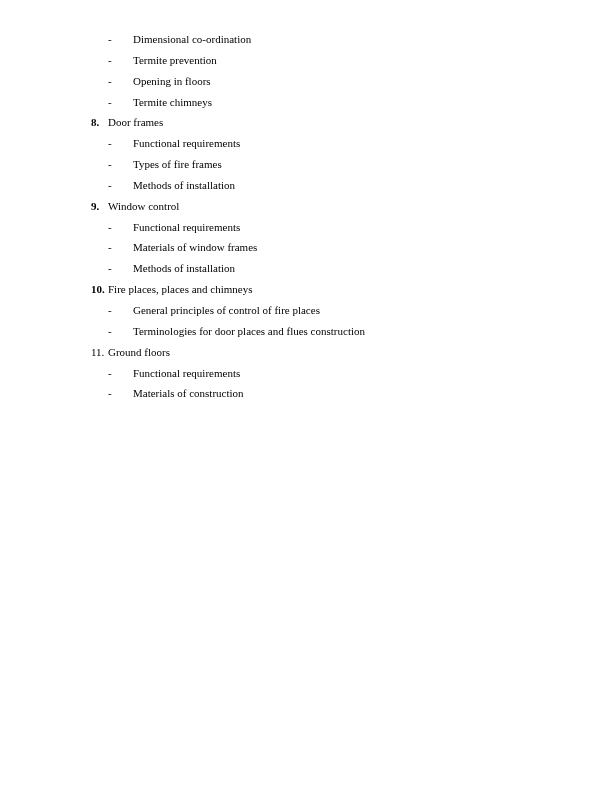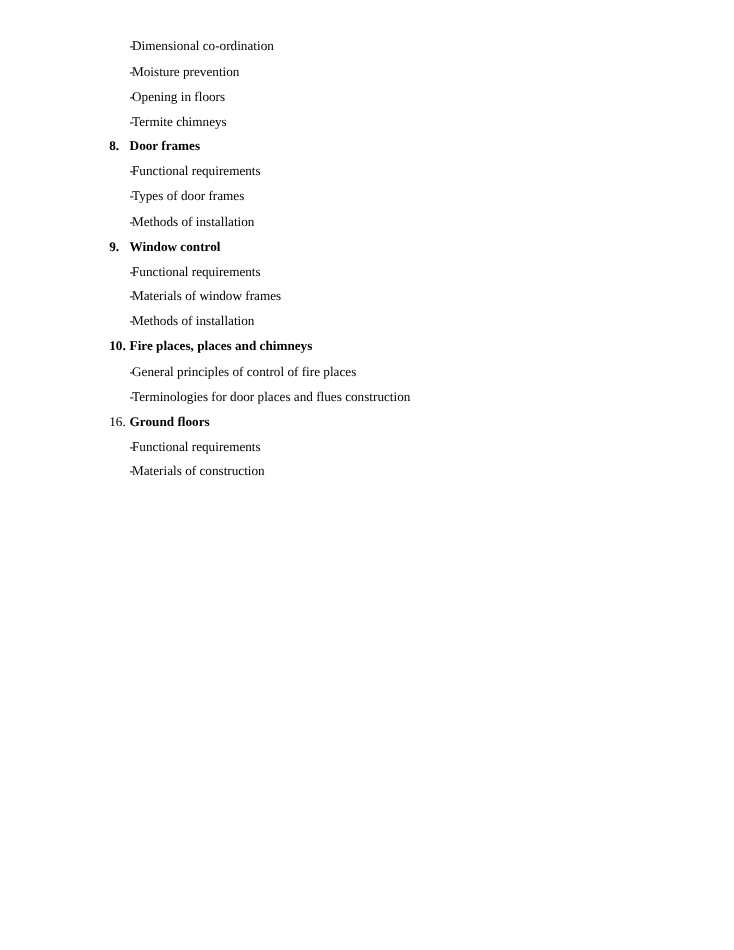--- a/index.html
+++ b/index.html
@@ -1,58 +1,58 @@
 <!DOCTYPE html>
 <html><head>
 <meta charset="utf-8">
 <style>
   html, body { margin: 0; padding: 0; background: #ffffff; }
   body { width: 612px; height: 792px; position: relative; overflow: hidden;
          font-family: "Liberation Serif", serif; color: #000; font-size: 11px; }
   .page { position: absolute; left: 0; top: 0; width: 612px; height: 792px; }
   .line { position: absolute; left: 0; height: 14px; line-height: 14px; white-space: nowrap; }
   .dash { position: absolute; left: 108px; }
-  .item-text { position: absolute; left: 110px; }
+  .item-text { position: absolute; left: 133px; }
   .num { position: absolute; left: 91px; }
   .num.bold { font-weight: bold; }
-  .head-text { position: absolute; left: 108px; font-weight: bold; }
+  .head-text { position: absolute; left: 108px; font-weight: normal; }
 </style>
 </head>
 <body>
 
 <div class="page">
 
   <div class="line" style="top:32px">
     <span class="dash">-</span>
     <span class="item-text">Dimensional co-ordination</span>
   </div>
   <div class="line" style="top:53px">
     <span class="dash">-</span>
-    <span class="item-text">Moisture prevention</span>
+    <span class="item-text">Termite prevention</span>
   </div>
   <div class="line" style="top:74px">
     <span class="dash">-</span>
     <span class="item-text">Opening in floors</span>
   </div>
   <div class="line" style="top:95px">
     <span class="dash">-</span>
     <span class="item-text">Termite chimneys</span>
   </div>
 
   <div class="line" style="top:115px">
     <span class="num bold">8.</span>
     <span class="head-text">Door frames</span>
   </div>
   <div class="line" style="top:136px">
     <span class="dash">-</span>
     <span class="item-text">Functional requirements</span>
   </div>
   <div class="line" style="top:157px">
     <span class="dash">-</span>
-    <span class="item-text">Types of door frames</span>
+    <span class="item-text">Types of fire frames</span>
   </div>
   <div class="line" style="top:178px">
     <span class="dash">-</span>
     <span class="item-text">Methods of installation</span>
   </div>
 
   <div class="line" style="top:199px">
     <span class="num bold">9.</span>
     <span class="head-text">Window control</span>
   </div>
@@ -76,21 +76,21 @@
   <div class="line" style="top:303px">
     <span class="dash">-</span>
     <span class="item-text">General principles of control of fire places</span>
   </div>
   <div class="line" style="top:324px">
     <span class="dash">-</span>
     <span class="item-text">Terminologies for door places and flues construction</span>
   </div>
 
   <div class="line" style="top:345px">
-    <span class="num">16.</span>
+    <span class="num">11.</span>
     <span class="head-text">Ground floors</span>
   </div>
   <div class="line" style="top:366px">
     <span class="dash">-</span>
     <span class="item-text">Functional requirements</span>
   </div>
   <div class="line" style="top:386px">
     <span class="dash">-</span>
     <span class="item-text">Materials of construction</span>
   </div>

